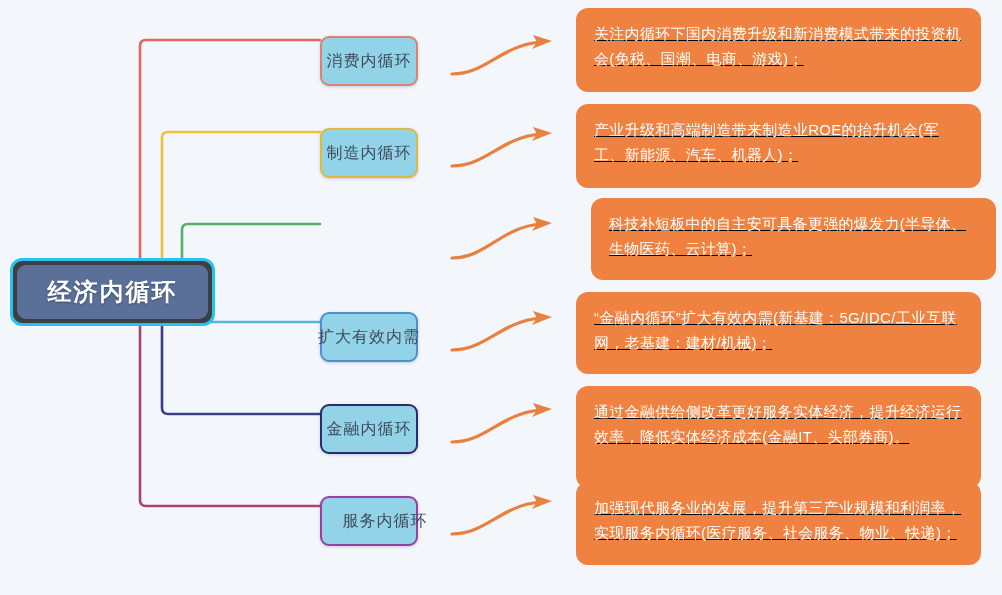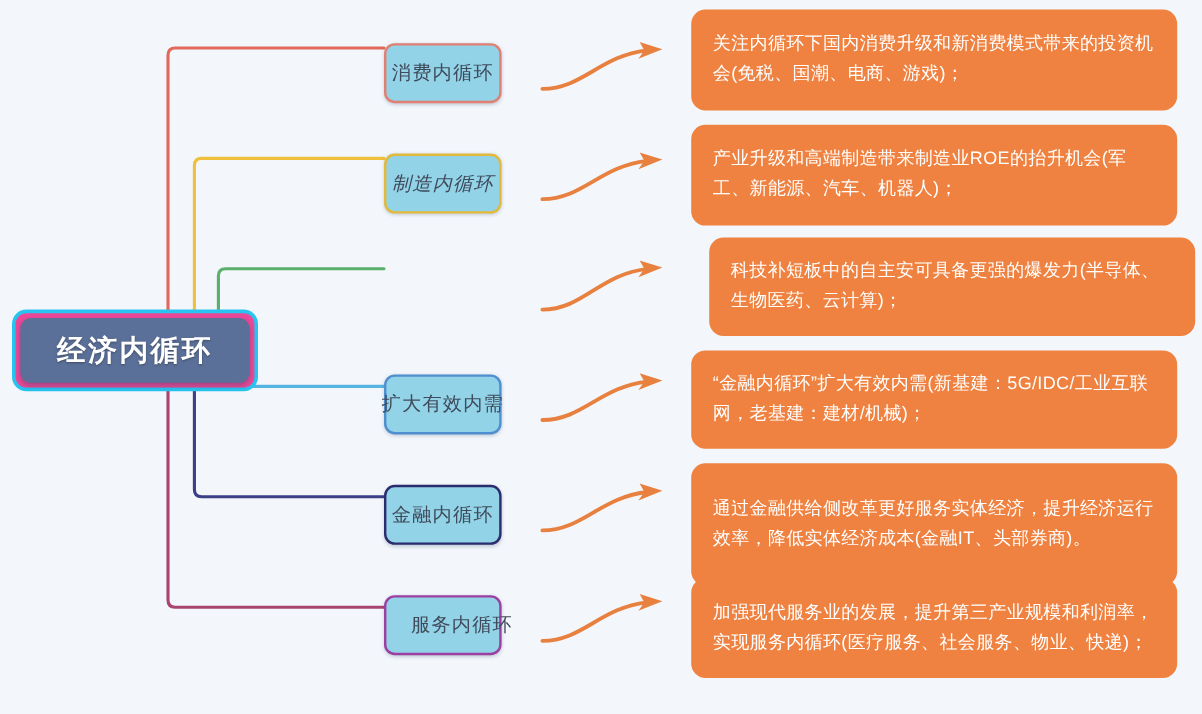--- a/index.html
+++ b/index.html
@@ -29,21 +29,21 @@
 
   
   .center-node {
     position: absolute;
     left: 10px;
     top: 258px;
     width: 205px;
     height: 68px;
     border: 3px solid #27c4f0;
     border-radius: 12px;
-    background: #ec4899;
+    background: #404040;
     box-sizing: border-box;
     padding: 4px;
   }
   .center-inner {
     width: 100%;
     height: 100%;
     box-sizing: border-box;
     background: #5b7099;
     border-radius: 9px;
     display: flex;
@@ -84,21 +84,21 @@
   
   .card {
     position: absolute;
     left: 576px;
     width: 405px;
     background: #ef8240;
     border-radius: 12px;
     box-sizing: border-box;
     padding: 14px 16px 14px 18px;
     display: flex;
-    align-items: center;
+    text-decoration: underline;
   }
   .card-text {
     color: #ffffff;
     font-size: 15px;
     line-height: 1.65;
     letter-spacing: 0.3px;
   }
 </style>
 </head>
 <body>
@@ -141,21 +141,21 @@
 
   <div class="center-node">
     <div class="center-inner">
       <span class="center-label">经济内循环</span>
     </div>
   </div>
 
   <div class="branch" style="top:36px; border:2.5px solid #e08072;">
     <span class="branch-label">消费内循环</span>
   </div>
-  <div class="branch" style="top:128px; border:2.5px solid #e3b93c;font-style:italic;">
+  <div class="branch" style="top:128px; border:2.5px solid #e3b93c;">
     <span class="branch-label">制造内循环</span>
   </div>
   <div class="branch" style="top:312px; border:2.5px solid #4f8fd0;">
     <span class="branch-label">扩大有效内需</span>
   </div>
   <div class="branch" style="top:404px; border:2.5px solid #2a2c6e;">
     <span class="branch-label">金融内循环</span>
   </div>
   <div class="branch" style="top:496px; border:2.5px solid #9b3fa0;padding-left:32px;">
     <span class="branch-label">服务内循环</span>

